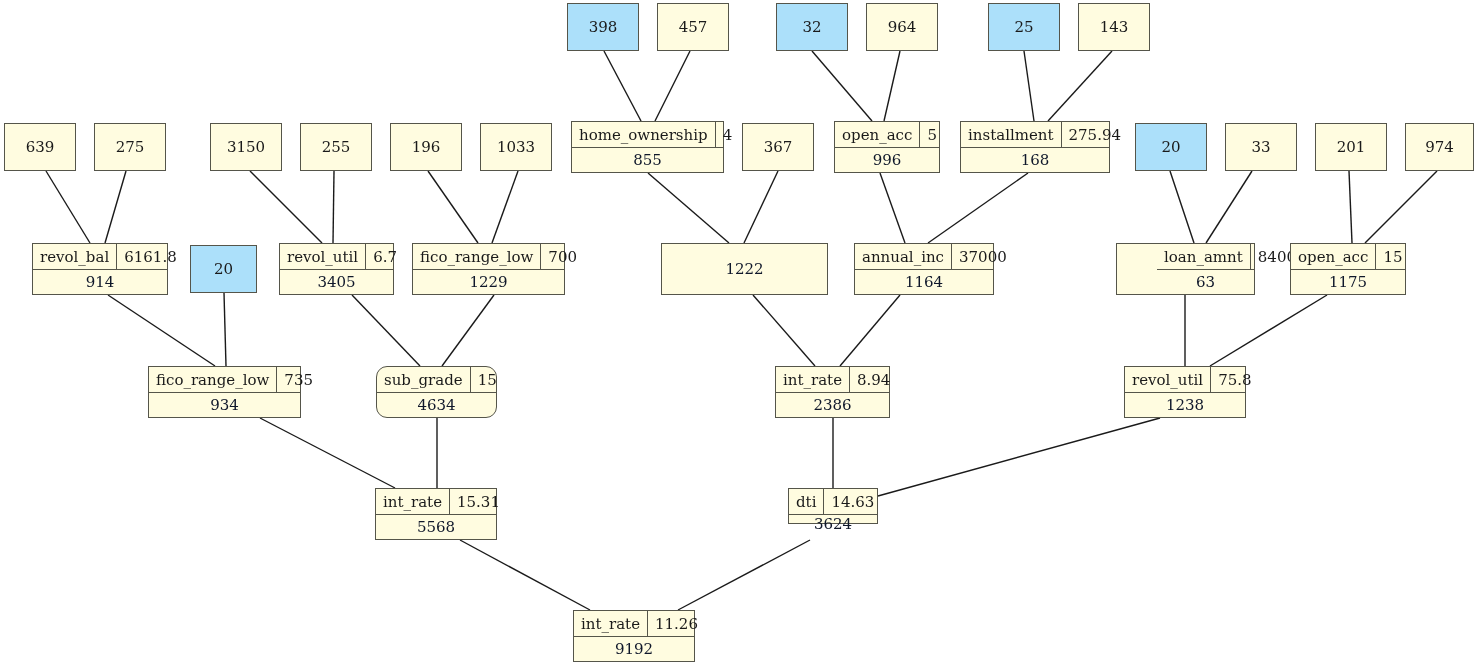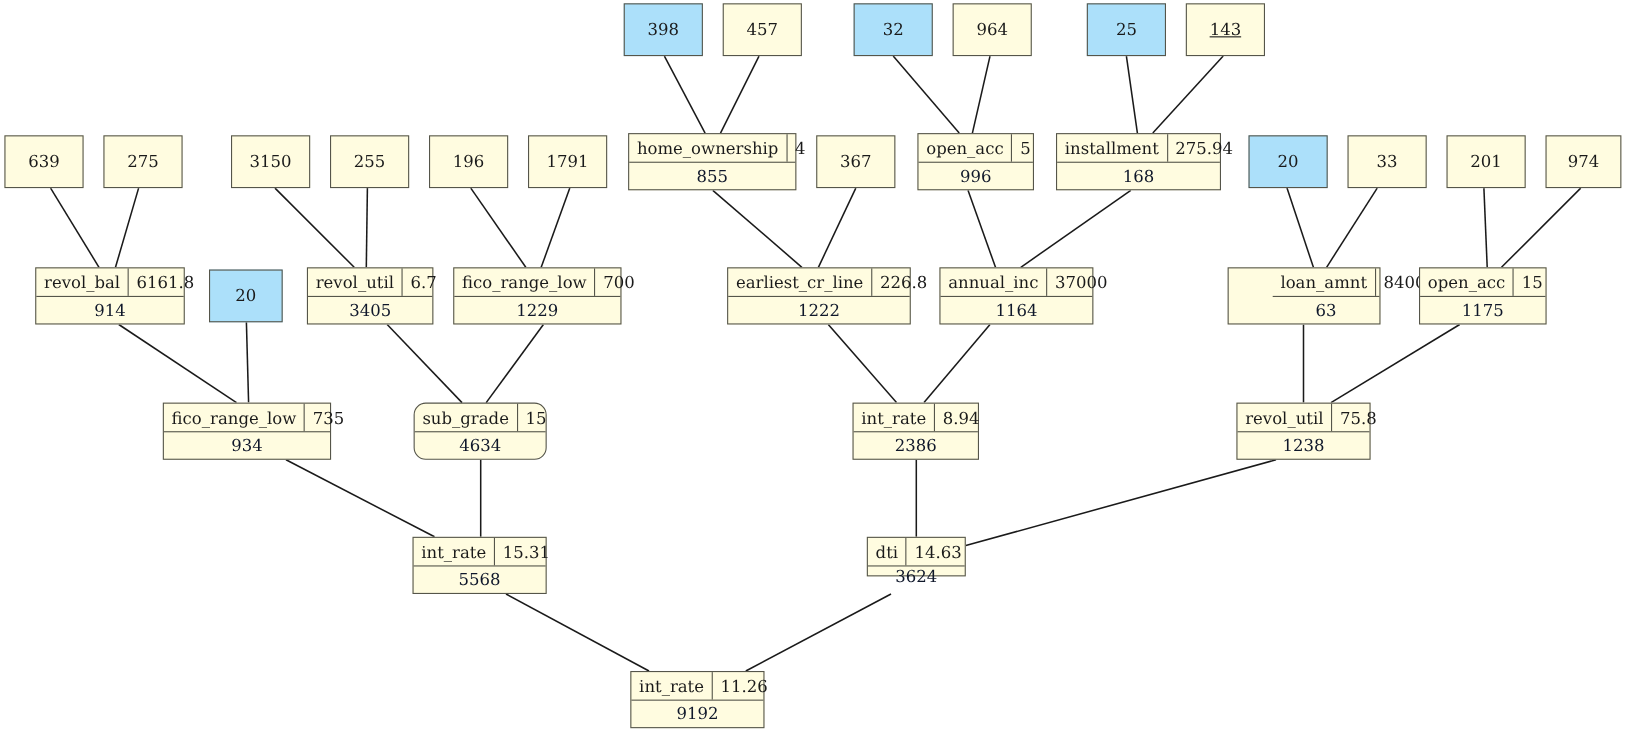--- a/index.html
+++ b/index.html
@@ -78,40 +78,40 @@
       </div>
       <div class="node leaf blue" style="left: 776px; top: 3px; width: 72px; height: 48px;">
         <span>32</span>
       </div>
       <div class="node leaf" style="left: 866px; top: 3px; width: 72px; height: 48px;">
         <span>964</span>
       </div>
       <div class="node leaf blue" style="left: 988px; top: 3px; width: 72px; height: 48px;">
         <span>25</span>
       </div>
-      <div class="node leaf" style="left: 1078px; top: 3px; width: 72px; height: 48px; text-decoration: underline;">
+      <div class="node leaf" style="left: 1078px; top: 3px; width: 72px; height: 48px;">
         <span>143</span>
       </div>
       <div class="node leaf" style="left: 4px; top: 123px; width: 72px; height: 48px;">
         <span>639</span>
       </div>
       <div class="node leaf" style="left: 94px; top: 123px; width: 72px; height: 48px;">
         <span>275</span>
       </div>
       <div class="node leaf" style="left: 210px; top: 123px; width: 72px; height: 48px;">
         <span>3150</span>
       </div>
       <div class="node leaf" style="left: 300px; top: 123px; width: 72px; height: 48px;">
         <span>255</span>
       </div>
       <div class="node leaf" style="left: 390px; top: 123px; width: 72px; height: 48px;">
         <span>196</span>
       </div>
       <div class="node leaf" style="left: 480px; top: 123px; width: 72px; height: 48px;">
-        <span>1791</span>
+        <span>1033</span>
       </div>
       <div class="node inner" style="left: 571px; top: 121px; width: 153px; height: 52px;">
         <div class="toprow">
           <div class="nm">home_ownership</div>
           <div class="th">4</div>
         </div>
         <div class="cnt">855</div>
       </div>
       <div class="node leaf" style="left: 742px; top: 123px; width: 72px; height: 48px;">
         <span>367</span>
@@ -160,24 +160,20 @@
         <div class="cnt">3405</div>
       </div>
       <div class="node inner" style="left: 412px; top: 243px; width: 153px; height: 52px;">
         <div class="toprow">
           <div class="nm">fico_range_low</div>
           <div class="th">700</div>
         </div>
         <div class="cnt">1229</div>
       </div>
       <div class="node inner" style="left: 661px; top: 243px; width: 167px; height: 52px;">
-        <div class="toprow">
-          <div class="nm">earliest_cr_line</div>
-          <div class="th">226.8</div>
-        </div>
         <div class="cnt">1222</div>
       </div>
       <div class="node inner" style="left: 854px; top: 243px; width: 140px; height: 52px;">
         <div class="toprow">
           <div class="nm">annual_inc</div>
           <div class="th">37000</div>
         </div>
         <div class="cnt">1164</div>
       </div>
       <div class="node inner" style="left: 1116px; top: 243px; width: 139px; height: 52px; padding-left: 40px;">

